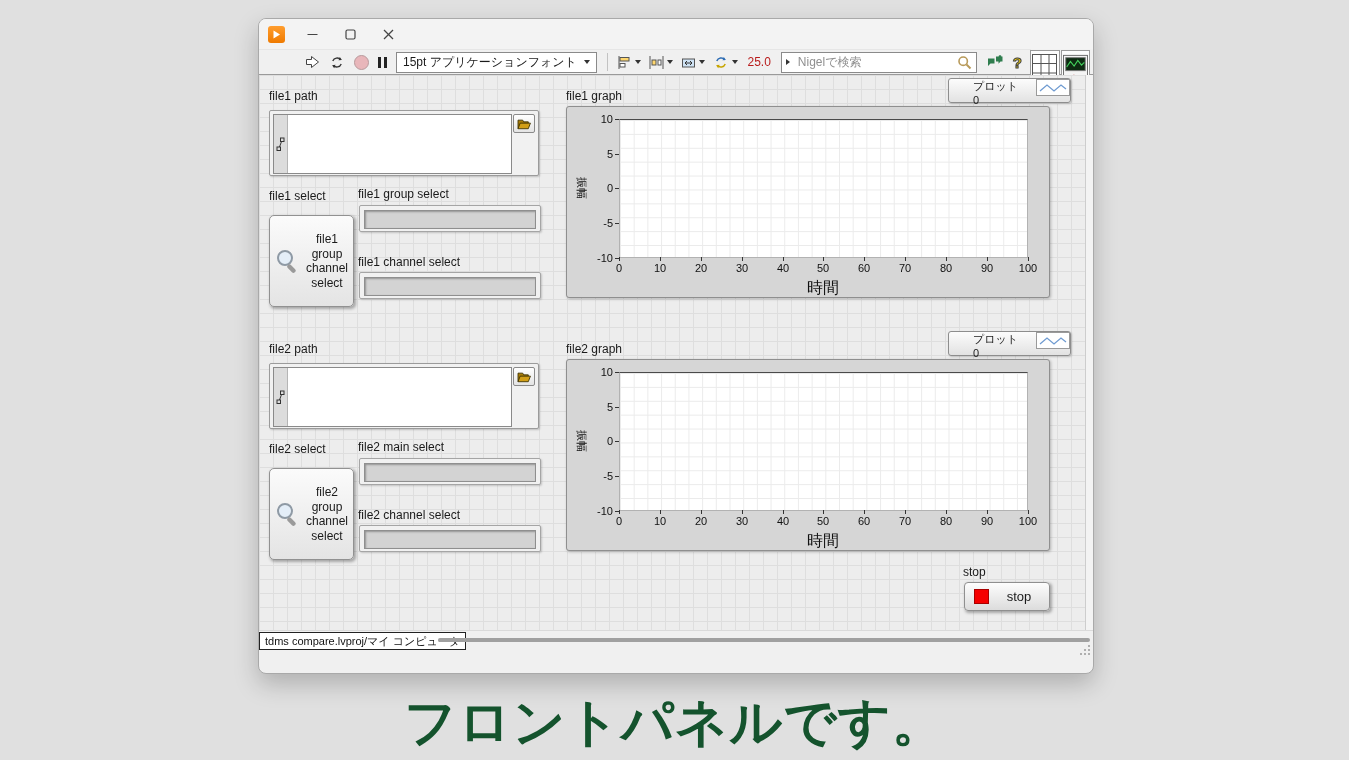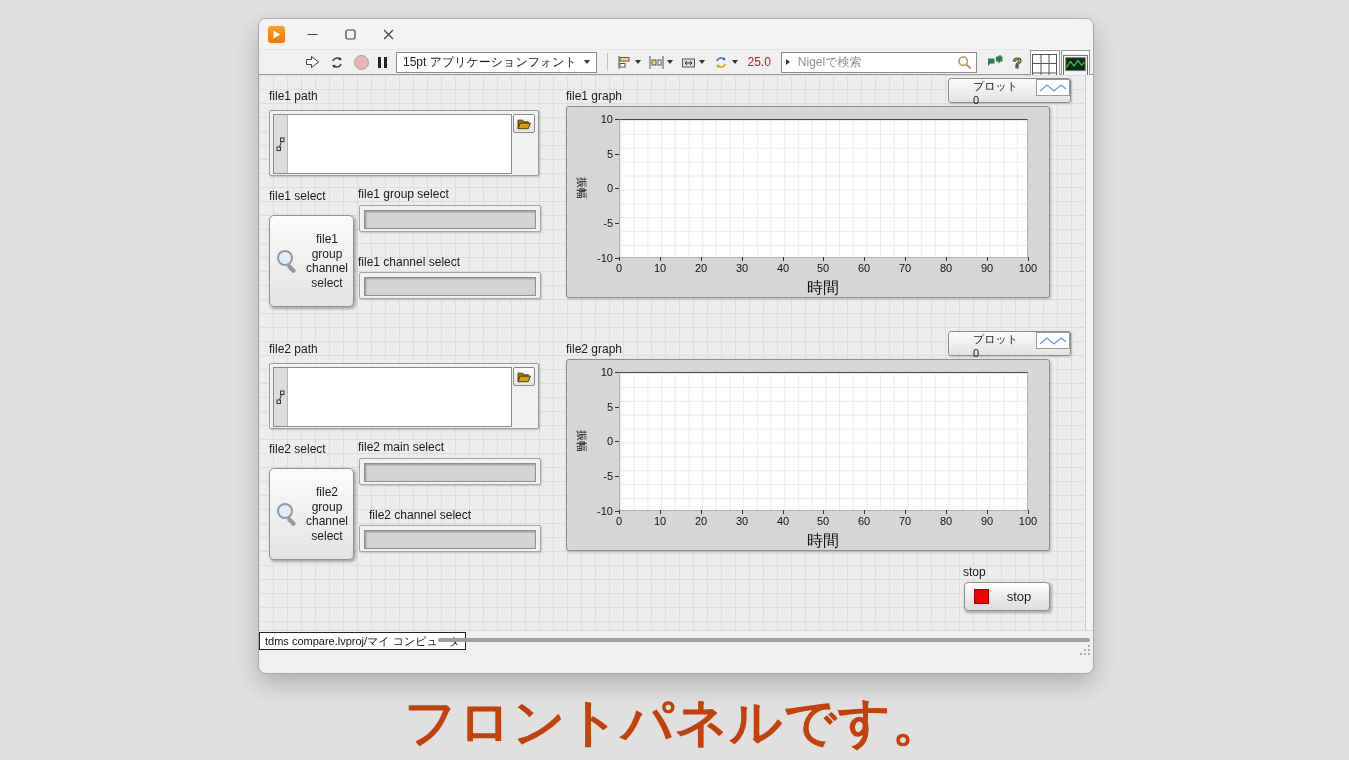--- a/index.html
+++ b/index.html
@@ -98,21 +98,21 @@
   .stopsq{width:13px;height:13px;background:#f50000;border:1px solid #a80000;margin-left:9px;flex:none;}
   .stoptext{flex:1;text-align:center;font-size:13px;color:#1a1a1a;}
   
   .statusbar{position:relative;height:23px;background:#f0f0f0;border-top:1px solid #dadada;}
   .projbox{position:absolute;left:0;top:1px;height:16px;line-height:16px;background:#fff;border:1px solid #222;
            font-size:11px;color:#111;padding:0 5px;white-space:nowrap;}
   .hthumb{position:absolute;left:179px;top:7px;width:652px;height:4px;background:#a0a0a0;border-radius:2px;}
   .grip{position:absolute;right:2px;bottom:2px;width:11px;height:11px;}
   
   .caption{position:absolute;left:0;top:688px;width:1349px;text-align:center;font-size:52px;font-weight:900;
-           color:#c2410c;letter-spacing:1px;}
+           color:#14532d;letter-spacing:1px;}
 </style>
 </head>
 <body>
 
 <div class="window">
 
   <div class="titlebar">
     <span class="appicon">
       <svg width="11" height="11" viewBox="0 0 11 11">
           <path d="M2.5 1.5 v8 l6.5-4 z" fill="#fff"></path>
@@ -346,21 +346,21 @@
         <span>file2</span>
         <span>group</span>
         <span>channel</span>
         <span>select</span>
       </span>
     </div>
     <div class="lvlabel" style="left:99px;top:365px">file2 main select</div>
     <div class="strctl" style="left:100px;top:383px">
       <div class="sinner"></div>
     </div>
-    <div class="lvlabel" style="left:110px;top:433px">file2 channel select</div>
+    <div class="lvlabel" style="left:99px;top:433px">file2 channel select</div>
     <div class="strctl" style="left:100px;top:450px">
       <div class="sinner"></div>
     </div>
 
     <div class="lvlabel" style="left:307px;top:267px">file2 graph</div>
     <div class="legend" style="left:689px;top:256px">
       <span class="legend-text">プロット0</span>
       <span class="legend-sample">
         <svg width="30" height="12" viewBox="0 0 30 12">
             <polyline points="2,9 9,3 16,9 23,3 28,7" fill="none" stroke="#6f9bd1" stroke-width="1.3"></polyline>

